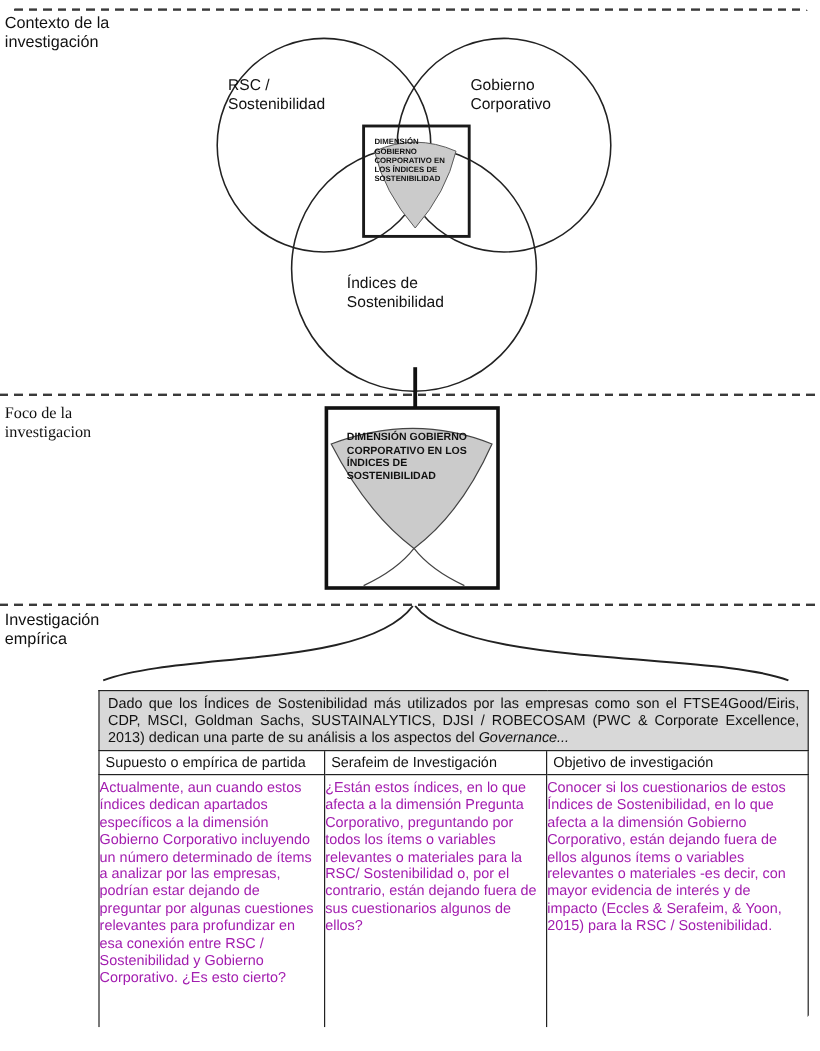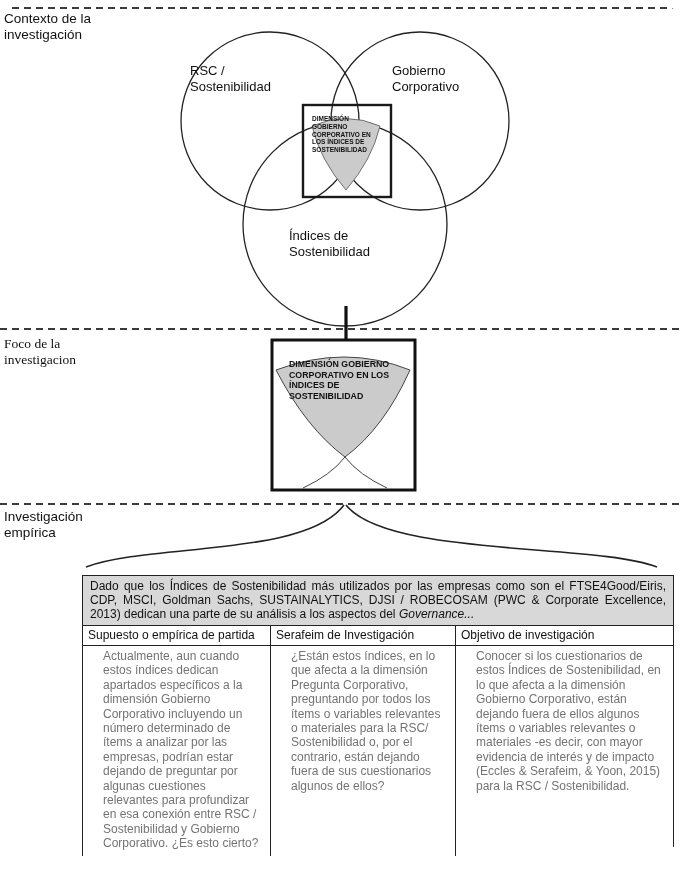--- a/index.html
+++ b/index.html
@@ -46,22 +46,22 @@
   }
   td.intro {
     background:#d8d8d8; font-size:12px; line-height:14px;
     text-align:justify; padding:3px 7px 4px 7px; color:#111;
   }
   td.intro .it { font-style:italic; }
   tr.heads td {
     font-size:12px; line-height:13px; padding:3px 5px; background:#ffffff; color:#111;
   }
   tr.bodies td {
-    font-size:12px; line-height:14.4px; padding:3px 7px 4px 20px;
-    height:204px; color:#737373;
+    font-size:12px; line-height:14.4px; padding:3px 7px 4px 0;
+    height:204px; color:#a21caf;
   }
 </style>
 </head>
 <body>
 
 <div class="canvas">
 
   <svg class="overlay" viewBox="0 0 683 876">
     <g>
       <circle cx="270" cy="121" r="89" fill="none" stroke="#222" stroke-width="1.3"></circle>

